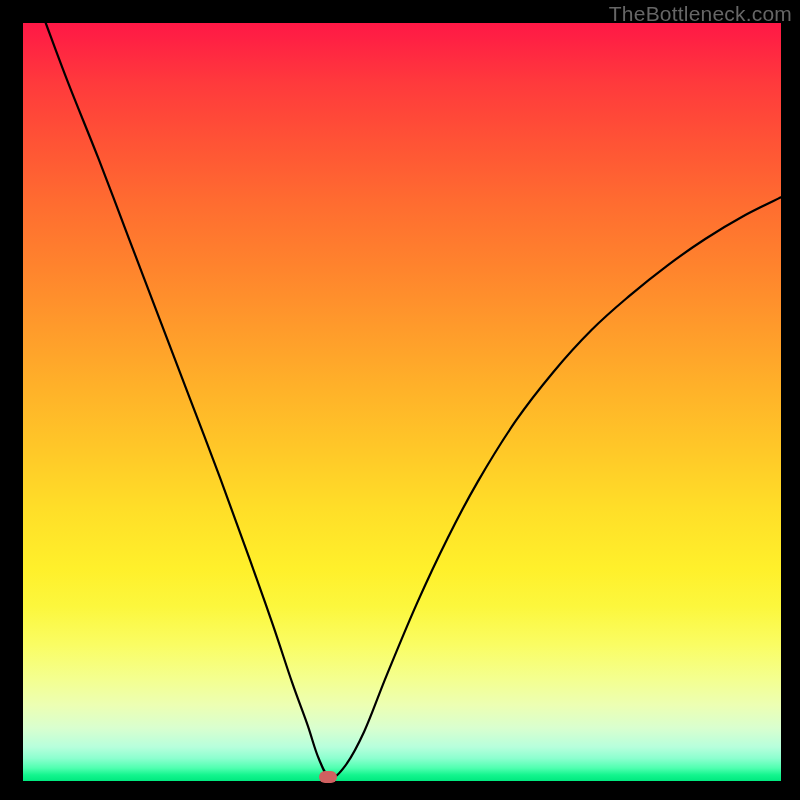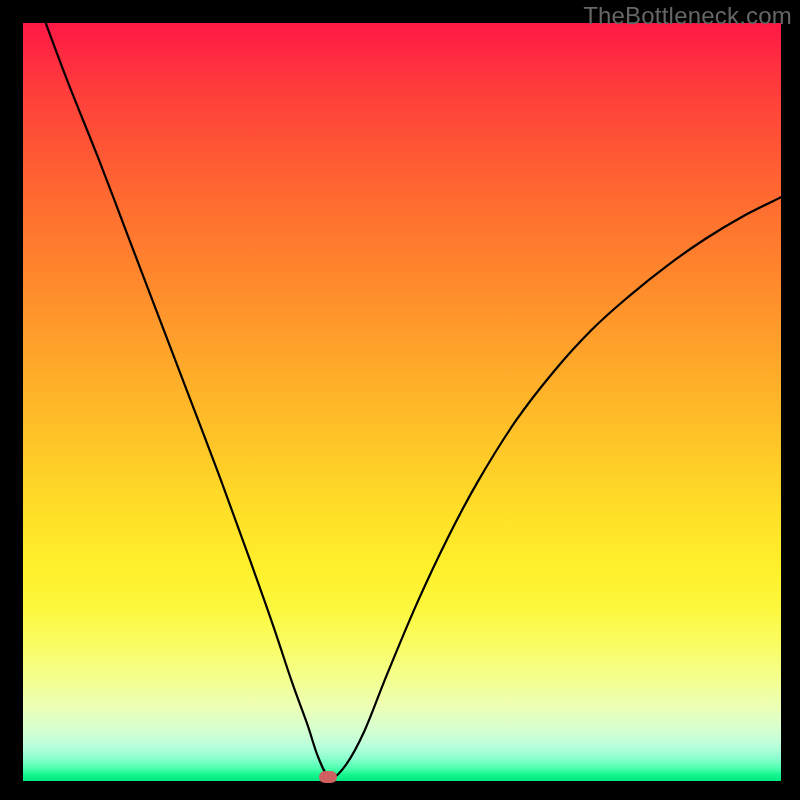--- a/index.html
+++ b/index.html
@@ -32,21 +32,21 @@
       #4fffb0 98.3%,
       #14f58e 99.2%,
       #00e97f 100%
     );
   }
   .watermark {
     position: absolute;
     top: 2px;
     right: 8px;
     color: #666;
-    font-size: 24px;
+    font-size: 21px;
     font-weight: 500;
     letter-spacing: 0.2px;
     z-index: 10;
   }
   svg.curve {
     position: absolute;
     left: 0; top: 0;
     width: 758px; height: 758px;
     pointer-events: none;
   }

